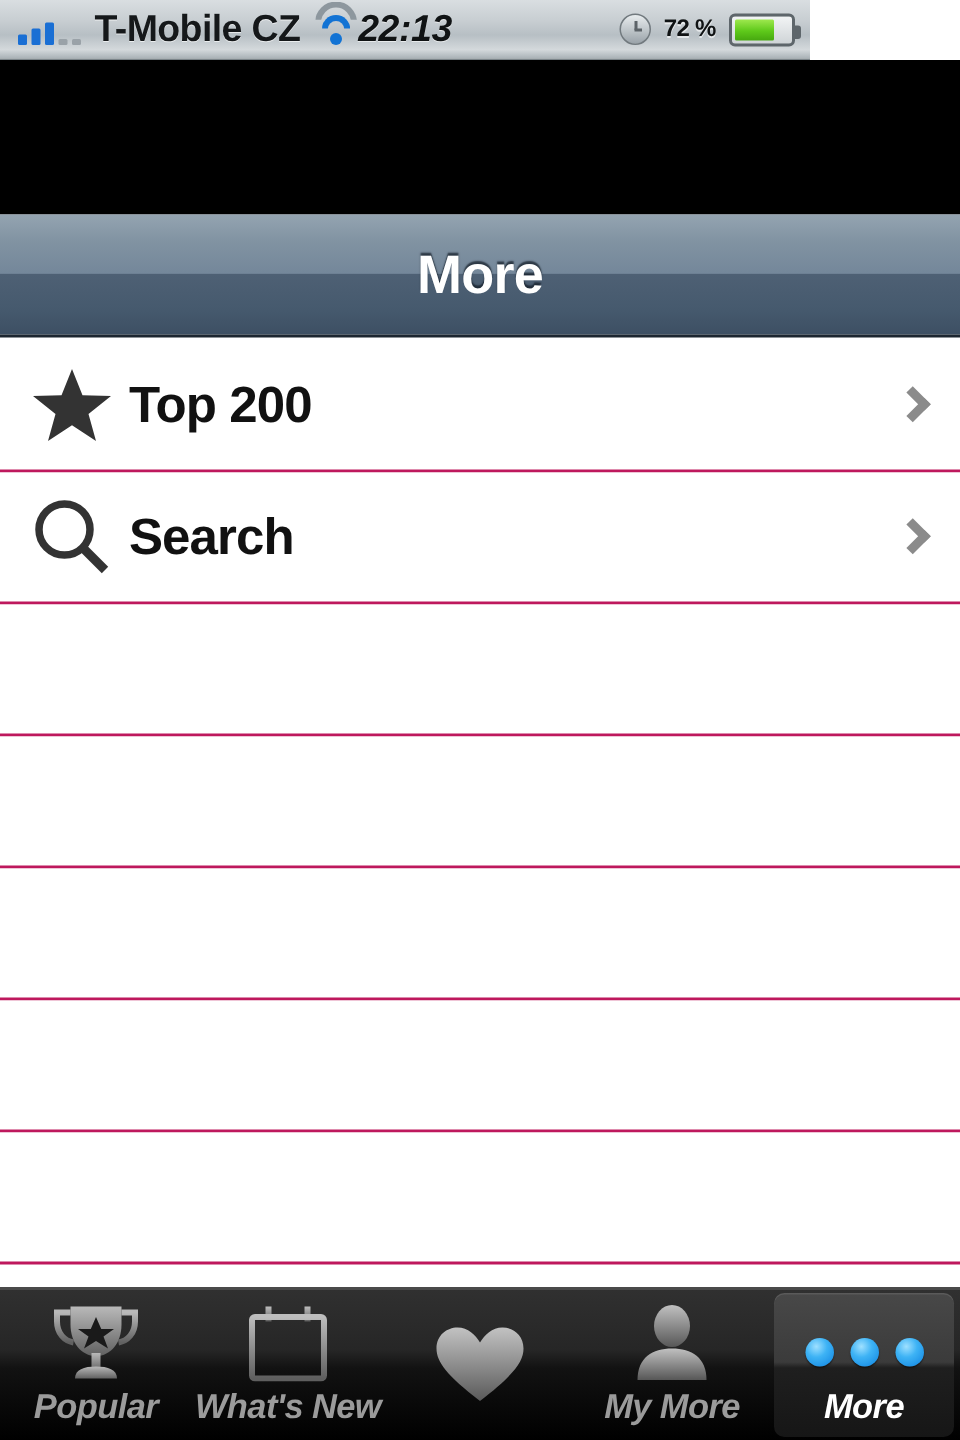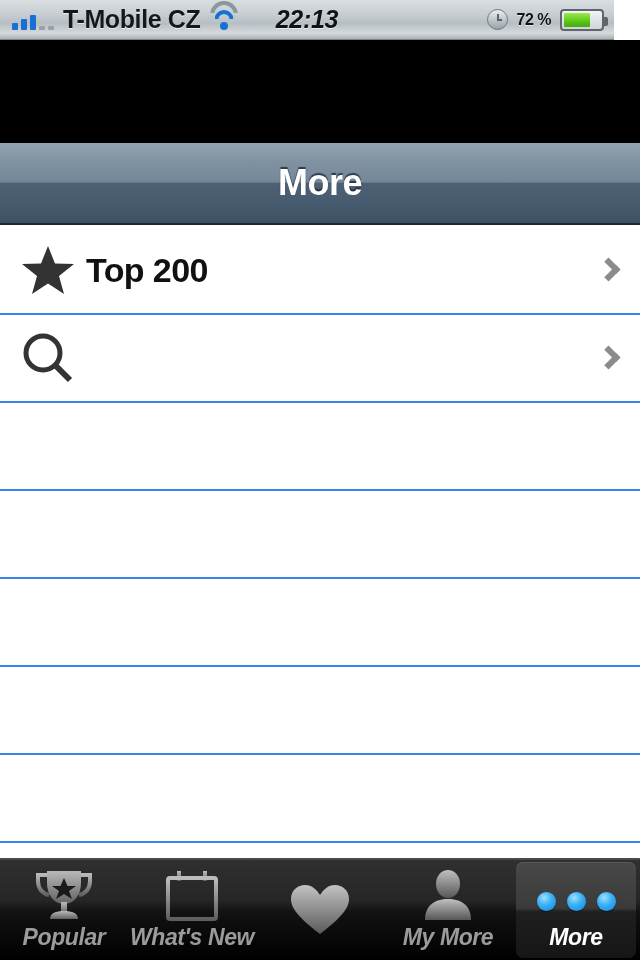--- a/index.html
+++ b/index.html
@@ -6,21 +6,21 @@
   html, body {
     width:640px; height:960px;
     font-family:"Liberation Sans", sans-serif;
     background:#ffffff;
     overflow:hidden;
   }
   #app { position:relative; width:640px; height:960px; }
 
   
   .statusbar {
-    position:absolute; top:0; left:0; width:614px; height:40px;
+    position:absolute; top:0; left:0; width:540px; height:40px;
     background:linear-gradient(to bottom, #d9dee1 0%, #c8ced2 35%, #b7bfc4 60%, #d4d9dc 85%, #a9b1b6 100%);
     border-bottom:1px solid #7c858a;
     display:flex; align-items:center;justify-content:space-between;
   }
   .sb-left { display:flex; align-items:center; padding-left:12px; gap:9px; }
   .signal { display:flex; align-items:flex-end; gap:3px; height:20px; }
   .signal i { display:block; width:6px; background:#1a6fd4; border-radius:1px; }
   .signal i.b1 { height:7px; }
   .signal i.b2 { height:11px; }
   .signal i.b3 { height:15px; }
@@ -81,21 +81,21 @@
   }
   .navtitle {
     font-size:36px; font-weight:bold; color:#ffffff;
     text-shadow:0 -2px 1px rgba(20,30,40,.75);
     letter-spacing:-0.5px;
   }
 
   
   .list { position:absolute; top:227px; left:0; width:640px; height:631px; background:#fff; }
   .row { position:relative; height:88px; display:flex; align-items:center;
-    border-bottom:2px solid #3b82f6; background:#fff; }
+    border-bottom:2px solid #be185d; background:#fff; }
   .row.empty { }
   .row-icon { width:76px; display:flex; align-items:center; justify-content:center;
     margin-left:10px; color:#333; }
   .row-label { font-size:34px; font-weight:bold; color:#111; letter-spacing:-0.6px; }
   .chevron { position:absolute; right:22px; top:50%; transform:translateY(-50%);
     width:18px; height:18px; }
   .chevron span { display:block; width:17px; height:17px;
     border-right:6px solid #8b8b8b; border-top:6px solid #8b8b8b;
     transform:rotate(45deg); }
 
@@ -175,20 +175,21 @@
         </div>
     </div>
 
     <div class="row">
       <div class="row-icon">
         <svg width="52" height="52" viewBox="0 0 52 52" aria-hidden="true">
           <circle cx="21" cy="21" r="17" fill="none" stroke="#333333" stroke-width="5"></circle>
           <line x1="33" y1="33" x2="48" y2="48" stroke="#333333" stroke-width="6" stroke-linecap="butt"></line>
         </svg>
       </div>
+      <div class="row-label">Search</div>
       <div class="chevron">
           <span></span>
         </div>
     </div>
 
     <div class="row empty"></div>
     <div class="row empty"></div>
     <div class="row empty"></div>
     <div class="row empty"></div>
     <div class="row empty"></div>

